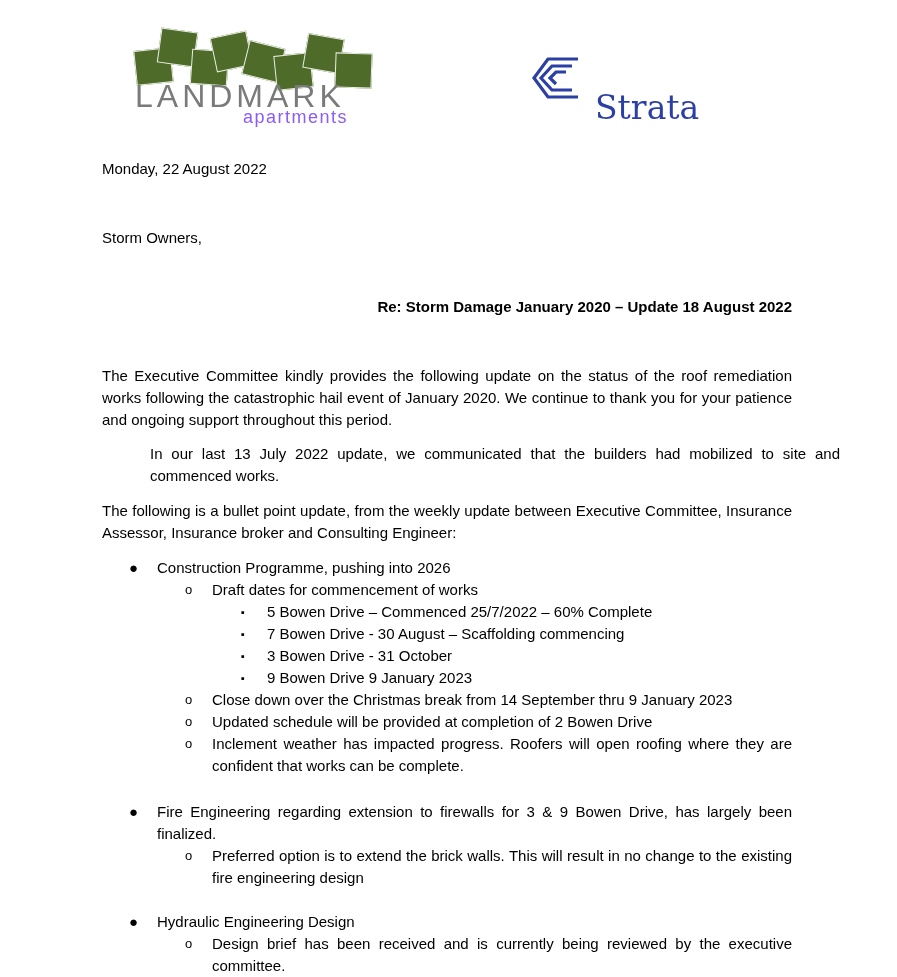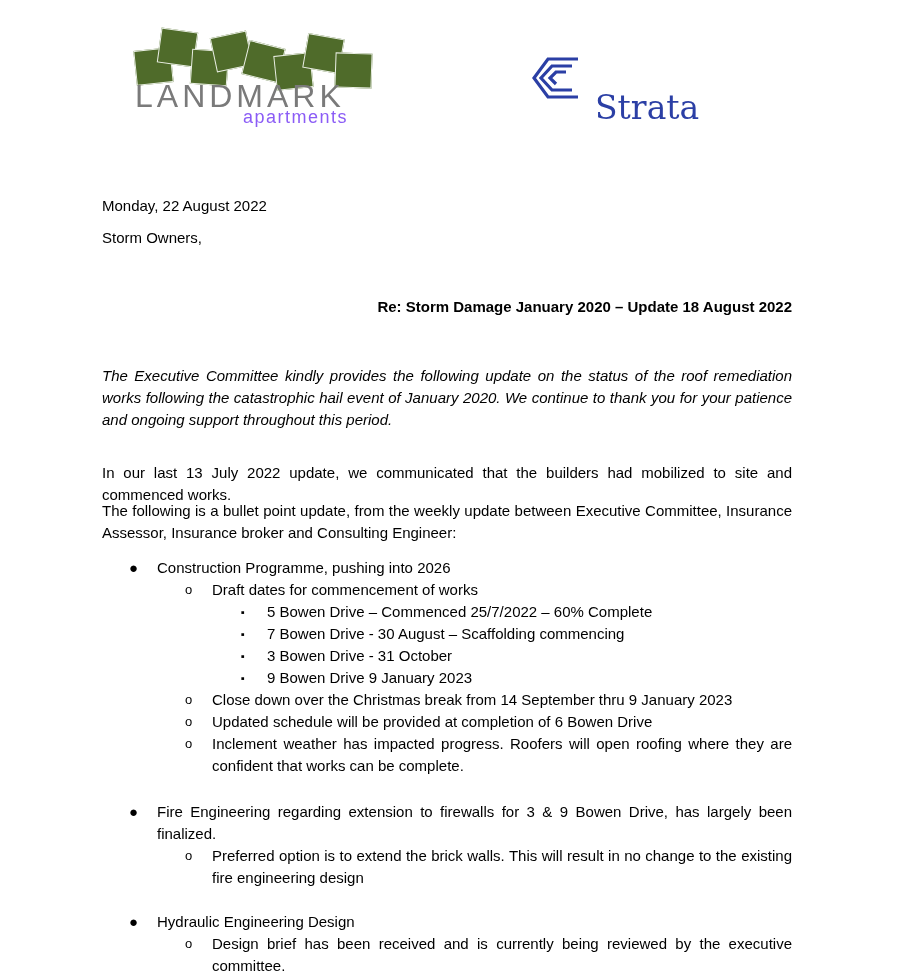--- a/index.html
+++ b/index.html
@@ -11,26 +11,26 @@
     .lm-word { position: absolute; left: 2px; top: 64px; font-size: 32px; letter-spacing: 4px;
       color: #7a7a7a; font-weight: normal; line-height: 32px; }
     .lm-sub { position: absolute; left: 110px; top: 92px; font-size: 18px; letter-spacing: 1.5px;
       color: #8b5cf6; line-height: 18px; }
     .logo-cs { position: absolute; left: 528px; top: 42px; width: 240px; height: 70px; }
     .cs-mark { position: absolute; left: 0; top: 9px; width: 56px; height: 54px; }
     .cs-text { position: absolute; left: 67px; top: 0; color: #2b3fa5; font-family: "DejaVu Serif", serif;
       font-size: 33px; line-height: 33px; }
     .doc { position: absolute; left: 102px; width: 690px; font-size: 15px; line-height: 22px;
       font-family: "Liberation Sans", sans-serif; }
-    .date { top: 158px; margin-top: 37px; }
+    .date { top: 158px; }
     .greeting { top: 227px; }
     .subject { top: 296px; left: 102px; width: 690px; text-align: right; font-weight: bold; }
     .para { text-align: justify; }
-    .p1 { top: 365px; font-style: italic; }
-    .p2 { top: 462px; }
+    .p1 { top: 365px; }
+    .p2 { top: 443px; margin-left: 48px; }
     .p3 { top: 500px; }
     ul { margin: 0; padding: 0; list-style: none; }
     .l1 { position: relative; padding-left: 55px; }
     .l1 > .mark { position: absolute; left: 27px; top: 0; }
     .l2 { position: relative; padding-left: 110px; }
     .l2 > .mark { position: absolute; left: 83px; top: 0; font-size: 13px; }
     .l3 { position: relative; padding-left: 165px; }
     .l3 > .mark { position: absolute; left: 139px; top: 0; font-size: 11px; }
     .list1 { top: 557px; }
     .list2 { top: 801px; }
@@ -98,21 +98,21 @@
   <li class="l3">
     <span class="mark">▪</span>
     <span>9 Bowen Drive 9 January 2023</span>
   </li>
   <li class="l2">
     <span class="mark">o</span>
     <span>Close down over the Christmas break from 14 September thru 9 January 2023</span>
   </li>
   <li class="l2">
     <span class="mark">o</span>
-    <span>Updated schedule will be provided at completion of 6 Bowen Drive</span>
+    <span>Updated schedule will be provided at completion of 2 Bowen Drive</span>
   </li>
   <li class="l2 just">
     <span class="mark">o</span>
     <span>Inclement weather has impacted progress. Roofers will open roofing where they are confident that works can be complete.</span>
   </li>
 </ul>
 
 <ul class="doc list2">
   <li class="l1 just">
     <span class="mark">●</span>

